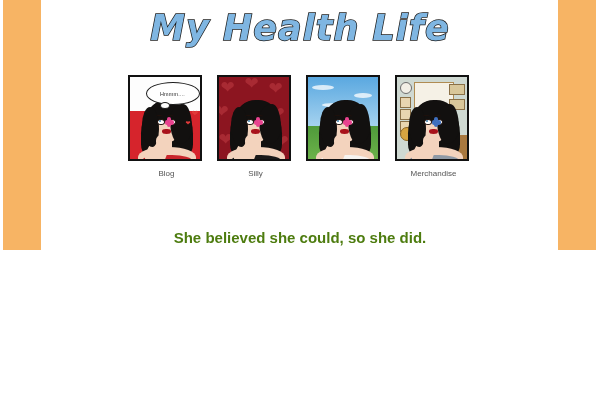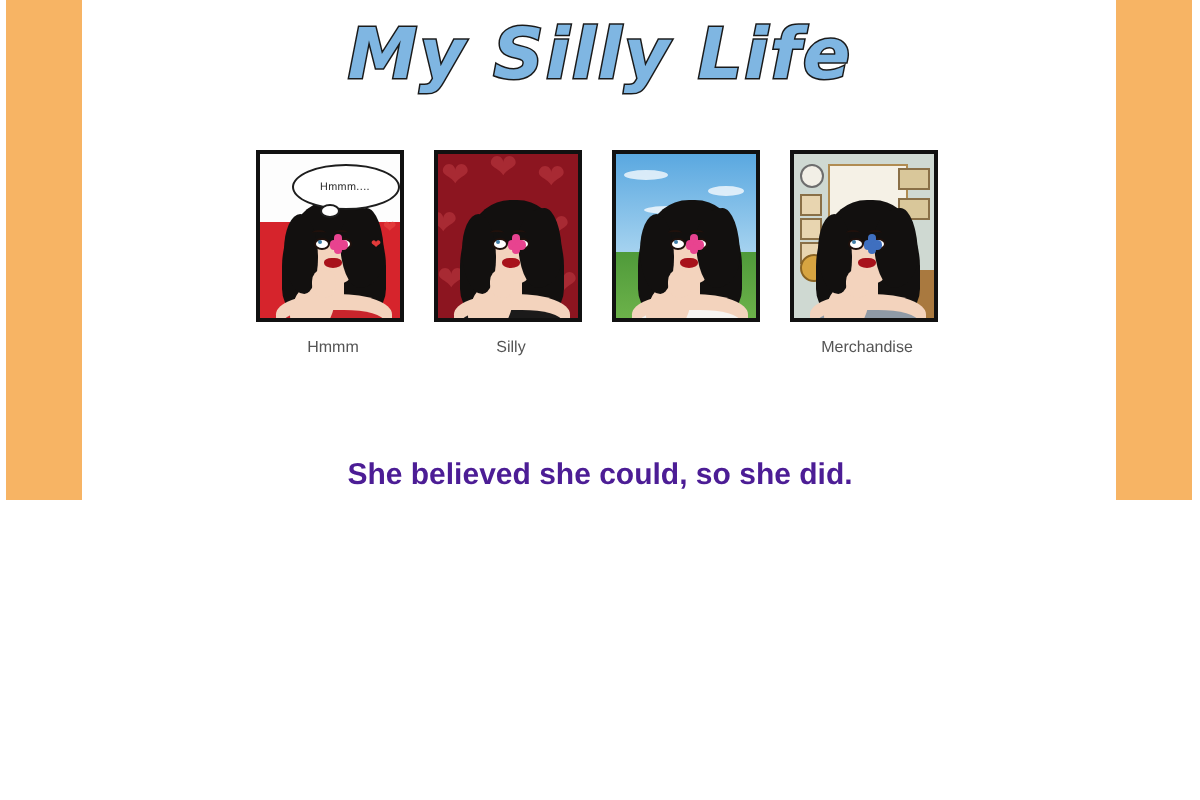--- a/index.html
+++ b/index.html
@@ -467,32 +467,32 @@
   }
 
   
   .tagline {
     margin: 0;
     padding-top: 50px;
     text-align: center;
     font-family: "Liberation Sans", sans-serif;
     font-size: 15px;
     font-weight: bold;
-    color: #4c1d95;
+    color: #4d7c0f;
   }
 </style>
 </head>
 <body>
 
 <div class="side-band left"></div>
 <div class="side-band right"></div>
 
 <div class="page">
 
-  <h1 class="site-title">My Silly Life</h1>
+  <h1 class="site-title">My Health Life</h1>
 
   <div class="nav-row">
 
     <div class="nav-item">
       <div class="thumb">
         <div class="bg-blog-top"></div>
         <div class="bg-blog-bot"></div>
         <div class="bubble">
           <span class="bubble-txt">Hmmm....</span>
         </div>
@@ -516,21 +516,21 @@
         <div class="pupil l"></div>
         <div class="pupil r"></div>
         <div class="lips"></div>
         <div class="flower">
           <span></span>
             <span></span>
             <span></span>
             <span></span>
         </div>
       </div>
-      <div class="nav-label">Hmmm</div>
+      <div class="nav-label">Blog</div>
     </div>
 
     <div class="nav-item">
       <div class="thumb">
         <div class="bg-hearts">
           <i style="left:2px;  top:2px;">❤</i>
           <i style="left:26px; top:-2px;">❤</i>
           <i style="left:50px; top:3px;">❤</i>
           <i style="left:-4px; top:26px;">❤</i>
           <i style="left:52px; top:28px;">❤</i>

